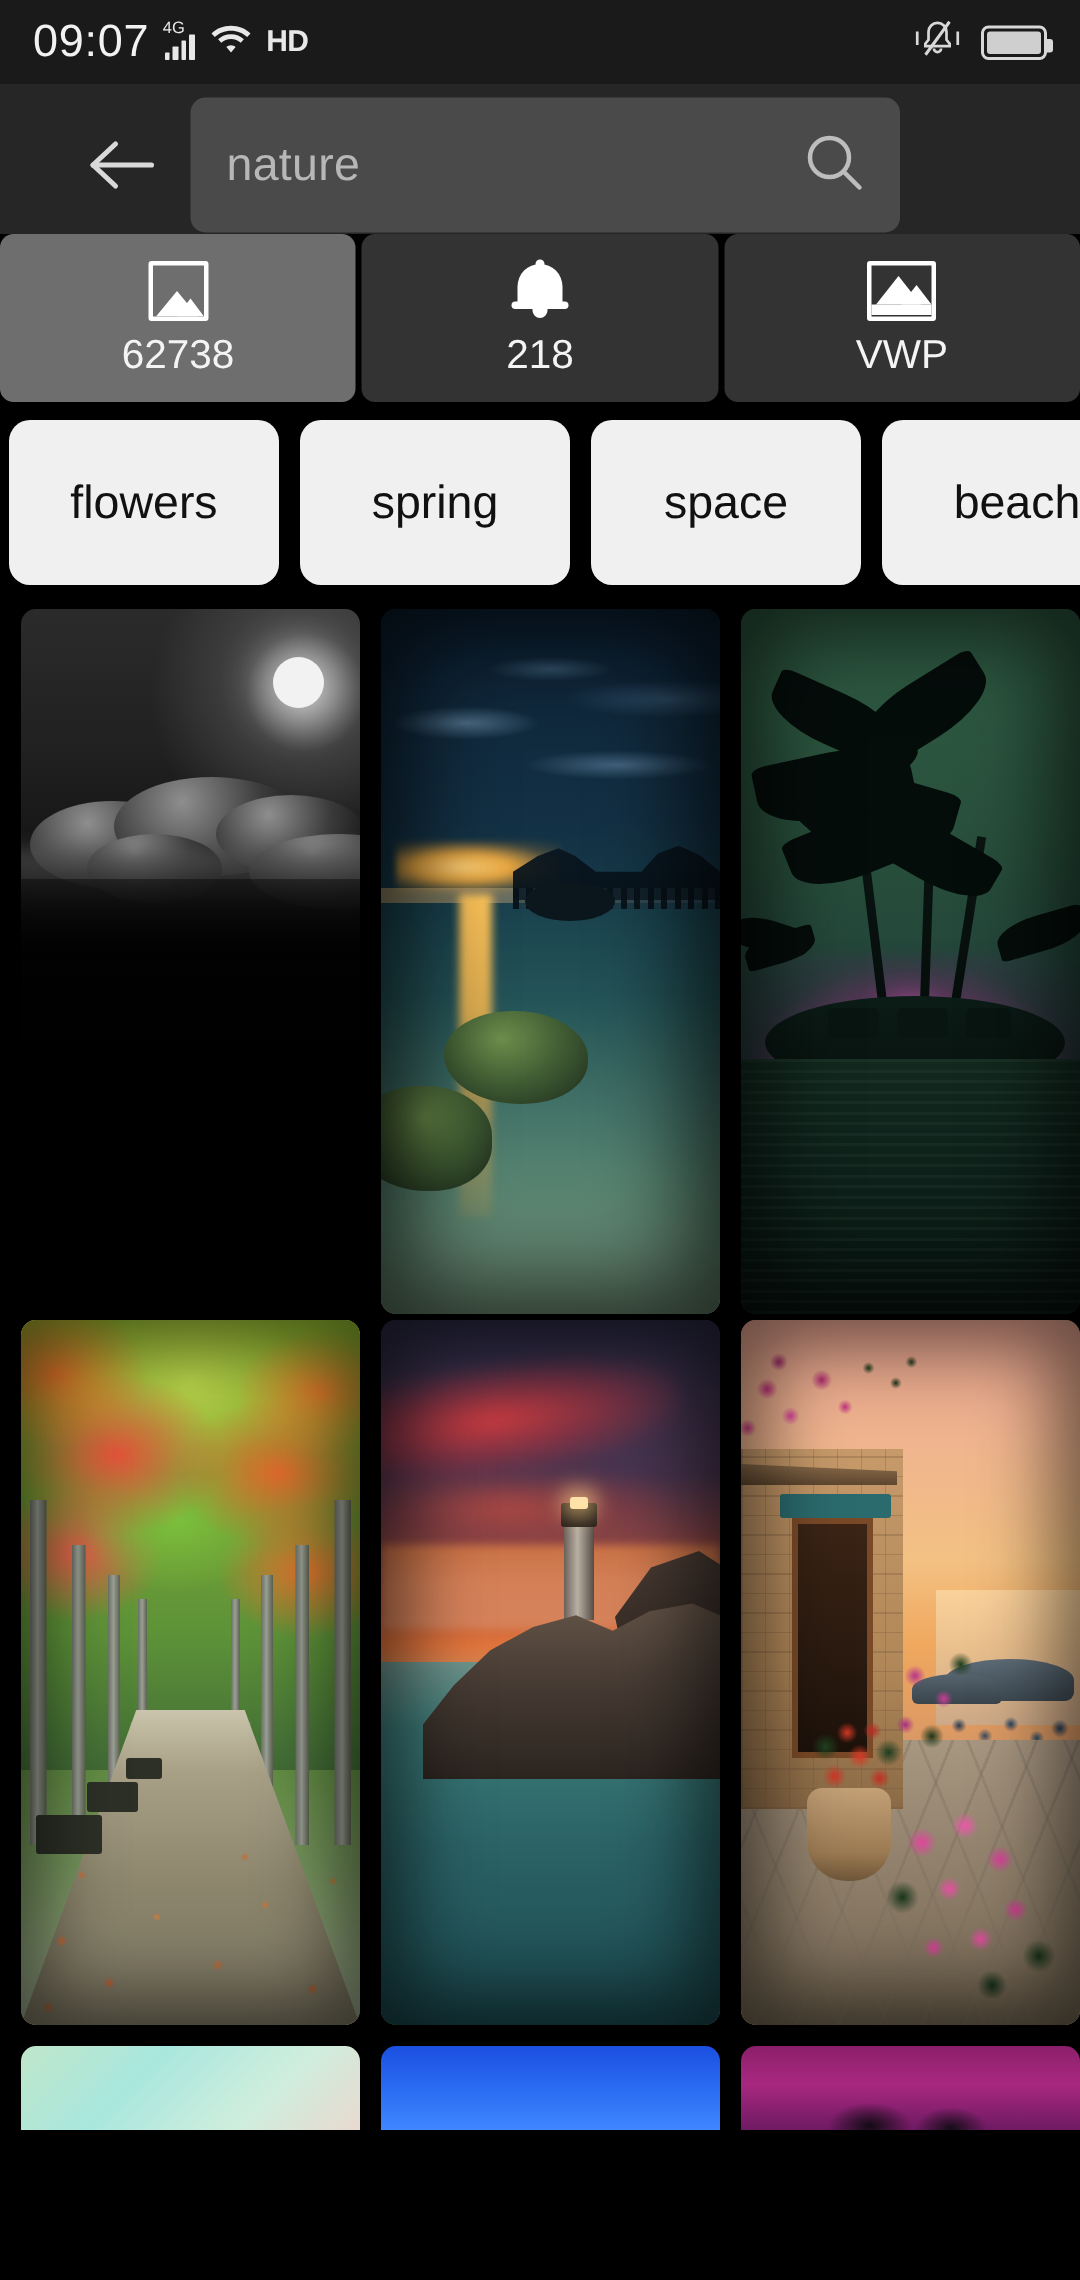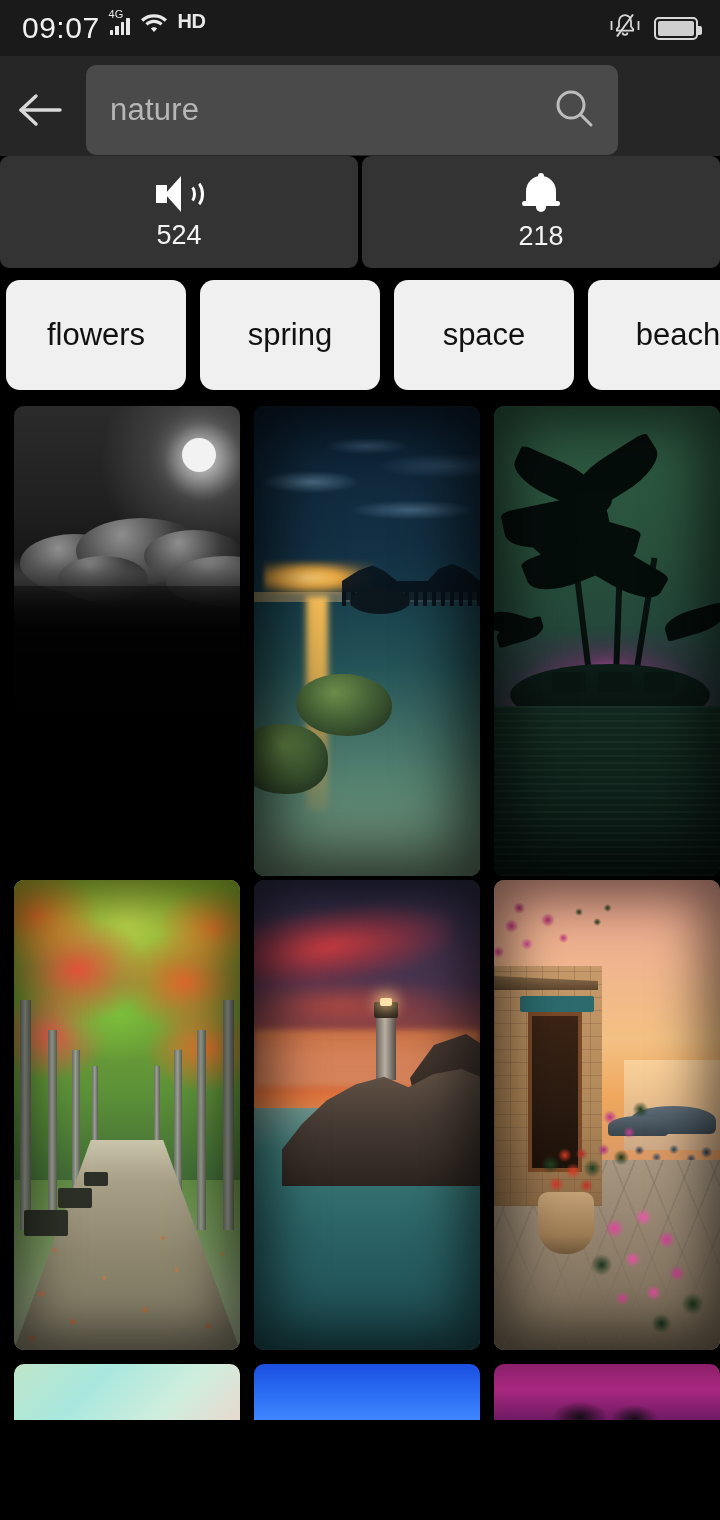--- a/index.html
+++ b/index.html
@@ -10,21 +10,21 @@
     overflow: hidden;
   }
   .phone { position: relative; width: 720px; height: 1520px; background: #000; }
 
   
   .statusbar {
     height: 56px; background: #1a1a1a;
     display: flex; align-items: center; justify-content: space-between;
     padding: 0 22px;
   }
-  .sb-left { display: flex; align-items: flex-start; gap: 9px; }
+  .sb-left { display: flex; align-items: center; gap: 9px; }
   .sb-time { color: #f2f2f2; font-size: 30px; letter-spacing: .5px; }
   .sb-right { display: flex; align-items: center; gap: 12px; }
 
   .ico-4g { position: relative; display: flex; align-items: flex-end; gap: 2px; height: 24px; }
   .ico-4g .lbl { position: absolute; top: -3px; left: 0px; font-size: 11px; color: #e8e8e8; }
   .bars { display: flex; align-items: flex-end; gap: 2px; height: 17px; margin-left: 1px; margin-top: 7px;}
   .bars i { width: 3.5px; background: #e8e8e8; display: block; border-radius: .5px; }
   .bars i:nth-child(1) { height: 5px; }
   .bars i:nth-child(2) { height: 9px; }
   .bars i:nth-child(3) { height: 13px; }
@@ -40,21 +40,21 @@
     position: relative; padding: 2px;
   }
   .batt::after {
     content: ''; position: absolute; right: -6px; top: 7px;
     width: 4px; height: 9px; background: #d8d8d8; border-radius: 0 2px 2px 0;
   }
   .batt i { display: block; width: 100%; height: 100%; background: #cfcfcf; border-radius: 2px; }
 
   
   .topbar { background: #262626; padding: 8px 0 0 0; }
-  .searchrow { display: flex; align-items: center; height: 92px; padding: 0 10px; }
+  .searchrow { display: flex; align-items: center; height: 92px; padding: 0 28px; margin-left: 23px; }
   .backbtn {
     width: 62px; height: 62px; display: flex; align-items: center; justify-content: center;
     cursor: pointer;
   }
   .searchbox {
     flex: 1; height: 90px; background: #4a4a4a; border-radius: 10px;
     display: flex; align-items: center; padding: 0 22px 0 24px;
     margin-left: 14px; margin-right: 92px;
   }
   .searchbox .txt {
@@ -603,41 +603,45 @@
             <circle cx="19" cy="19" r="13" fill="none" stroke="#bdbdbd" stroke-width="3"></circle>
             <line x1="28.5" y1="28.5" x2="39" y2="39" stroke="#bdbdbd" stroke-width="3" stroke-linecap="round"></line>
           </svg>
         </span>
       </div>
     </div>
   </div>
 
   <div class="tabs">
 
-
-    <div class="tab">
-      <span class="ic-speaker">
-        <span class="body"></span>
-          <span class="cone"></span>
-        <span class="w1"></span>
-          <span class="w2"></span>
-      </span>
-      <span class="lbl">524</span>
-    </div>
+    <div class="tab selected">
+      <span class="ic-photo"></span>
+      <span class="lbl">62738</span>
+    </div>
+
 
     <div class="tab">
       <span class="ic-bell">
         <span class="stem"></span>
           <span class="dome"></span>
         <span class="base"></span>
           <span class="clap"></span>
       </span>
       <span class="lbl">218</span>
     </div>
 
+    <div class="tab">
+      <span class="ic-vwp">
+        <span class="frame"></span>
+          <span class="mtn"></span>
+          <span class="mtn2"></span>
+          <span class="bar"></span>
+      </span>
+      <span class="lbl">VWP</span>
+    </div>
 
   </div>
 
   <div class="chips">
     <div class="chip">flowers</div>
     <div class="chip">spring</div>
     <div class="chip">space</div>
     <div class="chip">beach</div>
   </div>
 

